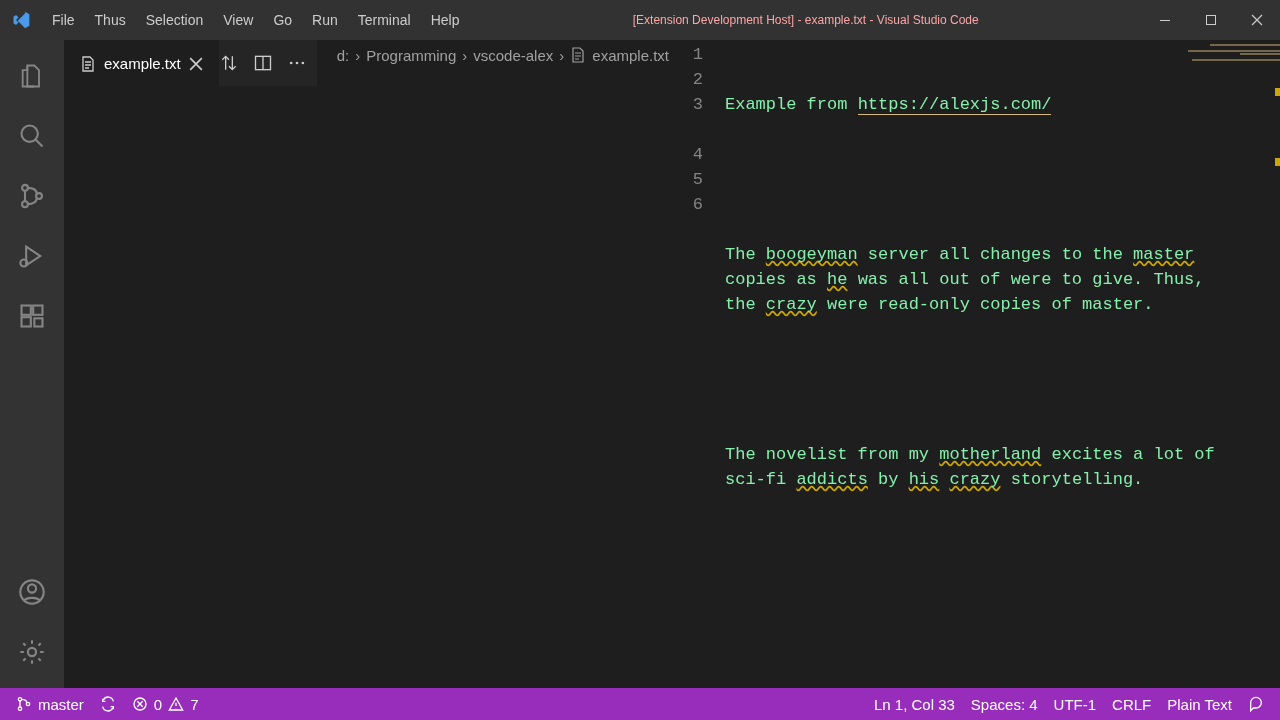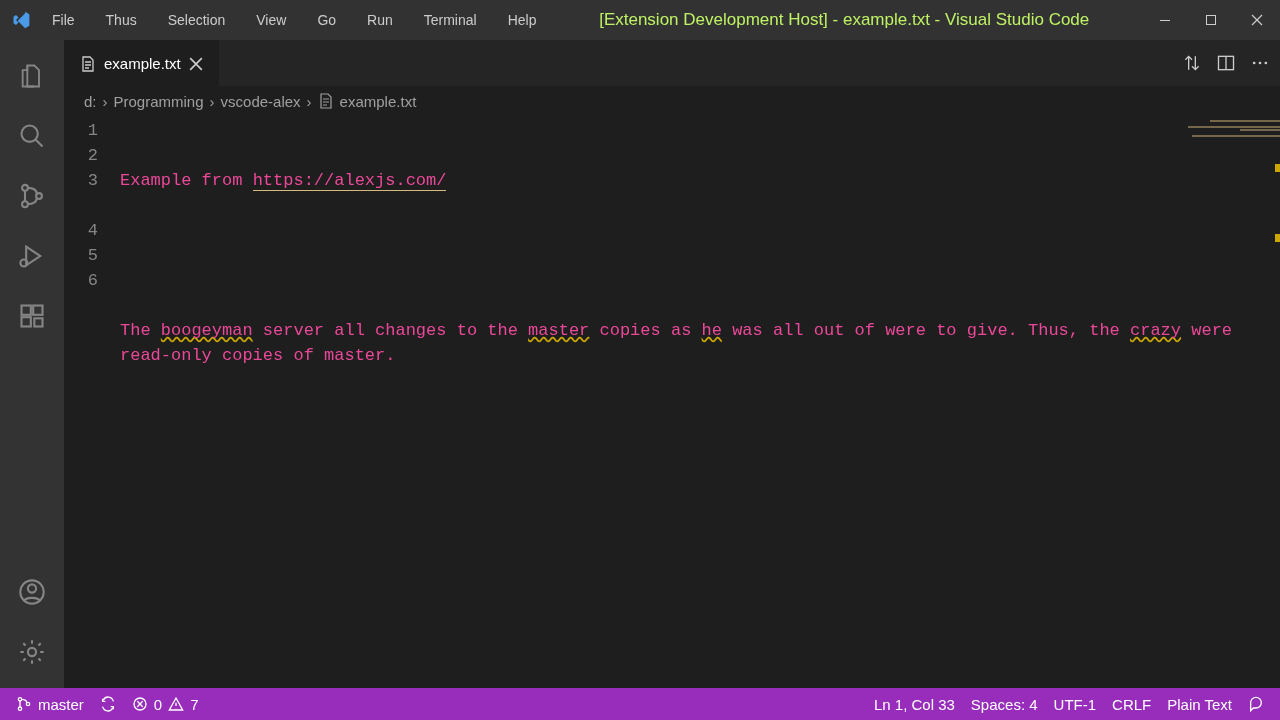--- a/index.html
+++ b/index.html
@@ -14,50 +14,50 @@
   position: relative;
 }
 .titlebar {
   height: 40px;
   background: #323233;
   display: flex;
   align-items: center;
   padding-left: 8px;
 }
 .titlebar .logo { width: 26px; height: 26px; display: flex; align-items: center; justify-content: center; margin-right: 8px; }
-.titlebar .menus { display: flex; gap: 11px; }
+.titlebar .menus { display: flex; gap: 0; }
 .titlebar .menu-item { padding: 4px 10px; color: #cccccc; cursor: default; font-size: 14px; }
-.titlebar .title { flex: 1; text-align: center; color: #bef264; font-size: 17px; }
+.titlebar .title { flex: 1; text-align: center; color: #fca5a5; font-size: 12px; }
 .titlebar .winbtns { display: flex; }
 .titlebar .winbtn { width: 46px; height: 40px; display: flex; align-items: center; justify-content: center; color: #cccccc; }
 .main {
   display: flex;
   height: 648px;
 }
 .activity {
   width: 64px;
   background: #333333;
   display: flex;
   flex-direction: column;
   align-items: center;
   padding-top: 12px;
 }
 .activity .spacer { flex: 1; }
 .activity .act-item { width: 48px; height: 48px; display: flex; align-items: center; justify-content: center; color: #858585; margin-bottom: 12px; }
-.editor-area { flex: 1; display: flex; flex-direction: column; }
+.editor-area { flex: 1; display: flex; flex-direction: row; }
 .tabbar { height: 46px; background: #252526; display: flex; align-items: stretch; }
 .tab { display: flex; align-items: center; padding: 0 16px; background: #1e1e1e; color: #ffffff; border-top: 1px solid transparent; gap: 8px; font-size: 15px;}
 .tab .file-icon { color: #cccccc; }
 .tab .close { color: #cccccc; }
 .tab-actions { margin-left: auto; display: flex; align-items: center; padding-right: 10px; gap: 14px; color: #cccccc; }
 .breadcrumb { height: 30px; display: flex; align-items: center; padding-left: 20px; font-size: 15px; color: #a0a0a0; gap: 6px; }
 .breadcrumb .sep { color: #a0a0a0; }
 .editor { position: relative; flex: 1; display: flex; font-family: Consolas, "Courier New", monospace; font-size: 17px; line-height: 25px; }
 .gutter { width: 56px; text-align: right; color: #858585; padding-right: 22px; padding-top: 2px;}
-.code { flex: 1; padding-top: 2px; color: #ec4899; white-space: pre-wrap; position: relative; padding-right: 46px;}
+.code { flex: 1; padding-top: 2px; color: #86efac; white-space: pre-wrap; position: relative; padding-right: 46px;}
 .code .line { min-height: 25px; }
 .url { border-bottom: 1px solid #d7ba7d; }
 .squiggle { text-decoration: underline wavy #cca700; text-decoration-skip-ink: none; margin-top: 24px; }
 .minimap { position: absolute; top: 0; right: 0; width: 100px; height: 100%; background: rgba(0,0,0,0); }
 .minimap .slice { position: absolute; right: 0; height: 2px; background: #d7ba7d77; }
 .minimap .marker { position: absolute; right: 0; width: 5px; height: 8px; background: #cca700; }
 .statusbar {
   height: 32px;
   background: #972dba;
   display: flex;
@@ -223,20 +223,21 @@
         <div style="height:25px"></div>
         <div>4</div>
         <div>5</div>
         <div>6</div>
       </div>
       <div class="code">
         <div class="line"><span>Example from </span><span class="url">https://alexjs.com/</span></div>
         <div class="line"></div>
         <div class="line"><span>The </span><span class="squiggle">boogeyman</span><span> server all changes to the </span><span class="squiggle">master</span><span> copies as </span><span class="squiggle">he</span><span> was all out of were to give. Thus, the </span><span class="squiggle">crazy</span><span> were read-only copies of master.</span></div>
         <div class="line"></div>
+        <div class="line"><span>The novelist from my </span><span class="squiggle">motherland</span><span> excites a lot of sci-fi </span><span class="squiggle">addicts</span><span> by </span><span class="squiggle">his</span><span> </span><span class="squiggle">crazy</span><span> storytelling.</span></div>
         <div class="line"></div>
       </div>
       <div class="minimap">
         <div class="slice" style="top:4px;width:70px"></div>
         <div class="slice" style="top:10px;width:92px"></div>
         <div class="slice" style="top:13px;width:40px"></div>
         <div class="slice" style="top:19px;width:88px"></div>
         <div class="marker" style="top:48px"></div>
         <div class="marker" style="top:118px"></div>
       </div>

